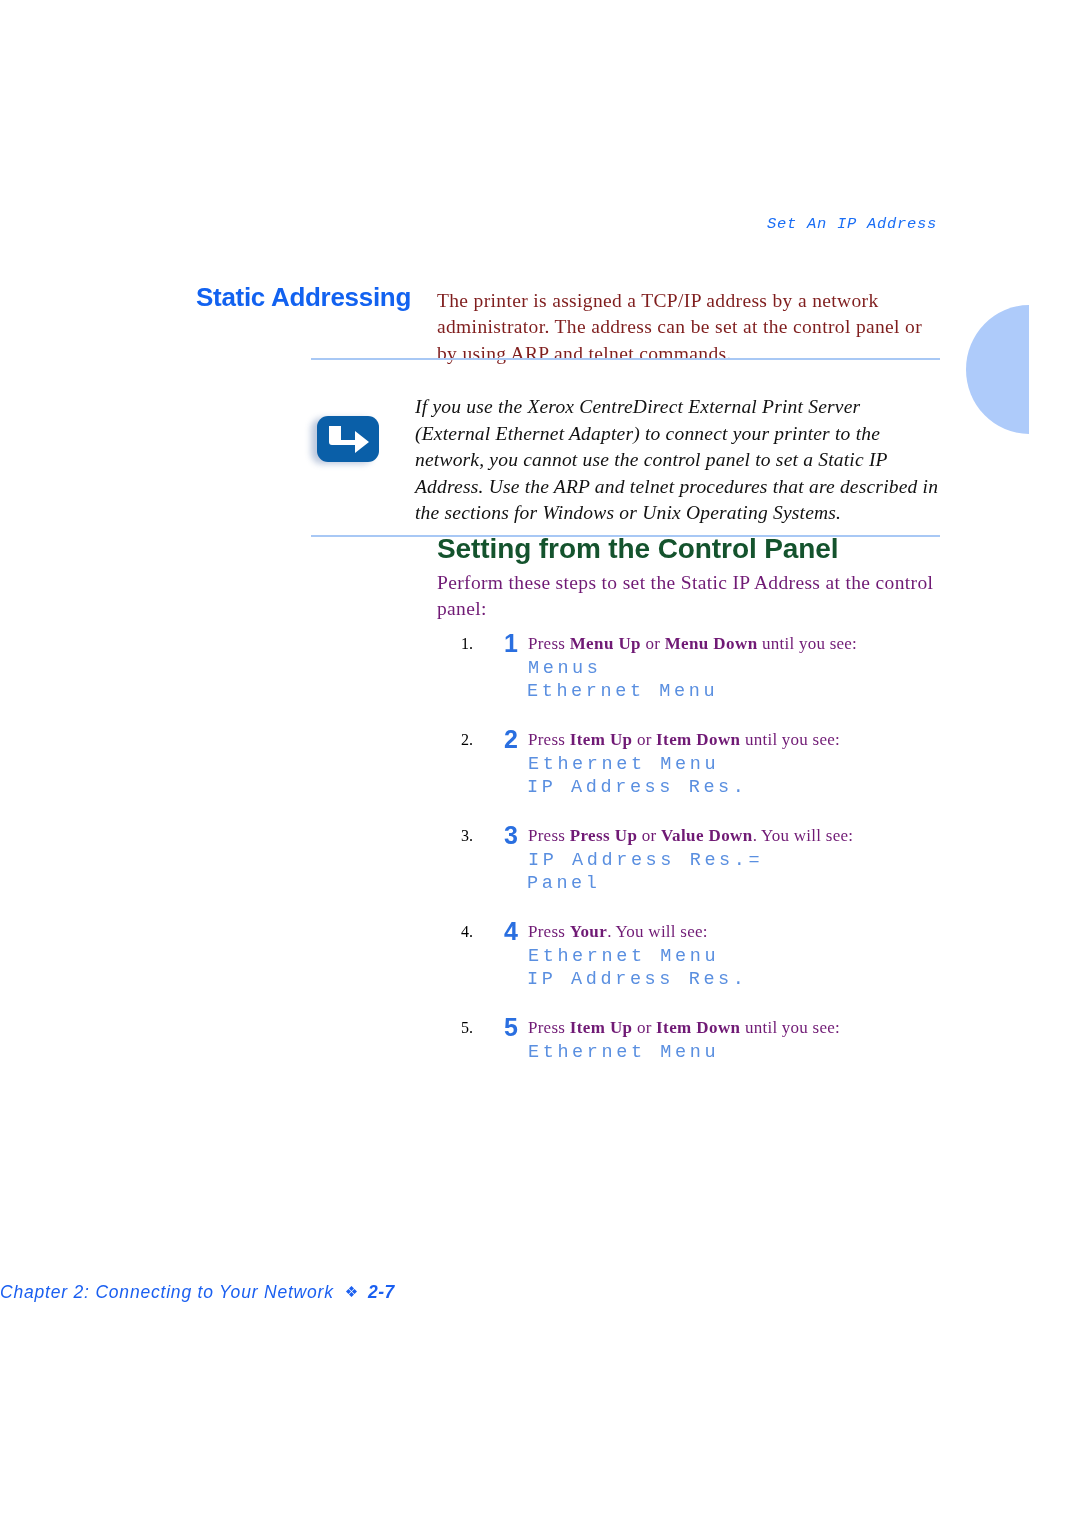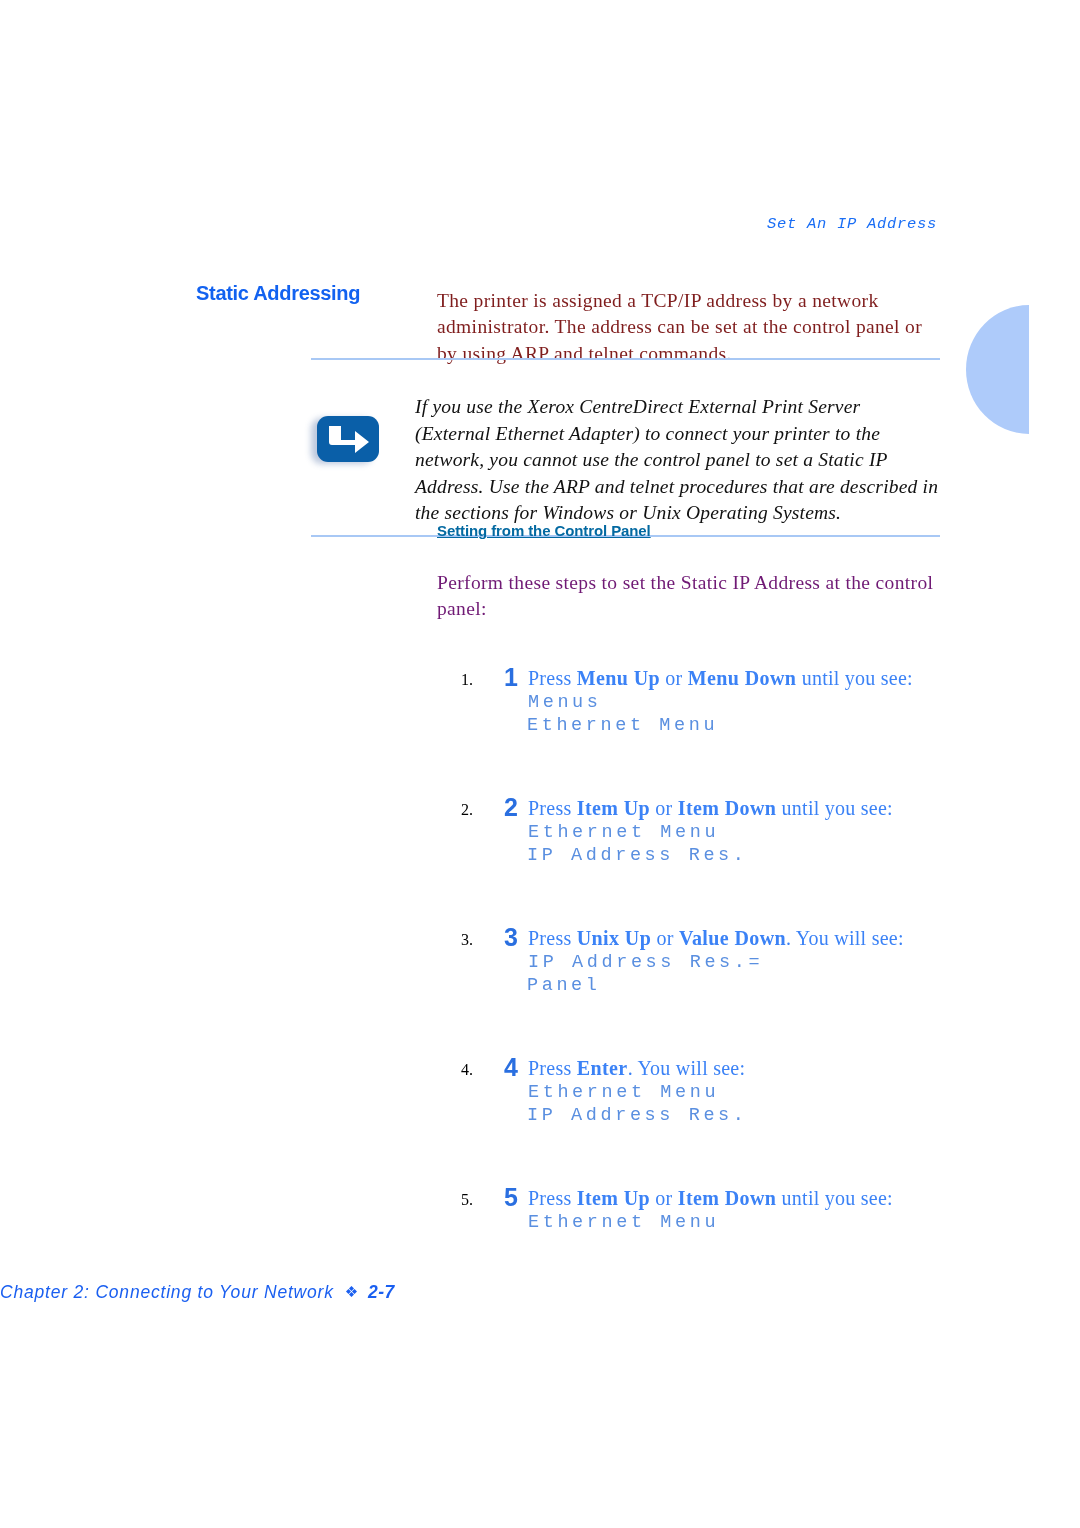--- a/index.html
+++ b/index.html
@@ -51,21 +51,21 @@
   }
 
   
   .section-heading {
     position: absolute;
     left: 196px;
     top: 265px;
     width: 230px;
     font-family: "Liberation Sans", sans-serif;
     font-weight: bold;
-    font-size: 20px;
+    font-size: 26px;
     line-height: 30px;
     letter-spacing: -0.3px;
     color: #1262f0;
   }
 
   
   .intro-para {
     position: absolute;
     left: 437px;
     top: 268px;
@@ -127,24 +127,23 @@
   }
 
   
   .sub-heading {
     position: absolute;
     left: 437px;
     top: 510px;
     width: 505px;
     font-family: "Liberation Sans", sans-serif;
     font-weight: bold;
-    font-size: 15px;
+    font-size: 28px;
     letter-spacing: -0.1px;
-    color: #0369a1;
-    text-decoration: underline;
+    color: #14532d;
   }
 
   
   .lead-para {
     position: absolute;
     left: 437px;
     top: 550px;
     width: 505px;
     font-size: 19.5px;
     line-height: 26.5px;
@@ -170,26 +169,25 @@
     width: 26px;
     text-align: center;
     font-family: "Liberation Sans", sans-serif;
     font-weight: bold;
     font-size: 25px;
     line-height: 27px;
     color: #2a6fe0;
   }
   .step-instruction {
     margin-left: 51px;
-    font-size: 20px;
+    font-size: 17px;
     line-height: 24px;
     letter-spacing: 0.25px;
-    color: #3b82f6;
+    color: #701a75;
     padding-top: 4px;
-    margin-top: 34px;
   }
   .step-instruction b { font-weight: bold; letter-spacing: 0.4px; }
   .panel-display {
     margin-left: 51px;
     margin-top: 1px;
     font-family: "Liberation Mono", monospace;
     font-size: 18.5px;
     line-height: 23px;
     letter-spacing: 3.6px;
     color: #5a8fe0;
@@ -261,27 +259,27 @@
 <span class="ln2">Ethernet Menu</span></div>
       </li>
       <li class="step">
         <div class="step-num">2</div>
         <div class="step-instruction"><span>Press </span><b>Item Up</b><span> or </span><b>Item Down</b><span> until you see:</span></div>
         <div class="panel-display"><span>Ethernet Menu</span>
 <span class="ln2">IP Address Res.</span></div>
       </li>
       <li class="step">
         <div class="step-num">3</div>
-        <div class="step-instruction"><span>Press </span><b>Unix Up</b><span> or </span><b>Value Down</b><span>. You will see:</span></div>
+        <div class="step-instruction"><span>Press </span><b>Press Up</b><span> or </span><b>Value Down</b><span>. You will see:</span></div>
         <div class="panel-display"><span>IP Address Res.=</span>
 <span class="ln2">Panel</span></div>
       </li>
       <li class="step">
         <div class="step-num">4</div>
-        <div class="step-instruction"><span>Press </span><b>Enter</b><span></span><b></b><span>. You will see:</span></div>
+        <div class="step-instruction"><span>Press </span><b>Your</b><span></span><b></b><span>. You will see:</span></div>
         <div class="panel-display"><span>Ethernet Menu</span>
 <span class="ln2">IP Address Res.</span></div>
       </li>
       <li class="step">
         <div class="step-num">5</div>
         <div class="step-instruction"><span>Press </span><b>Item Up</b><span> or </span><b>Item Down</b><span> until you see:</span></div>
         <div class="panel-display"><span>Ethernet Menu</span>
 </div>
       </li>
     </ol>

